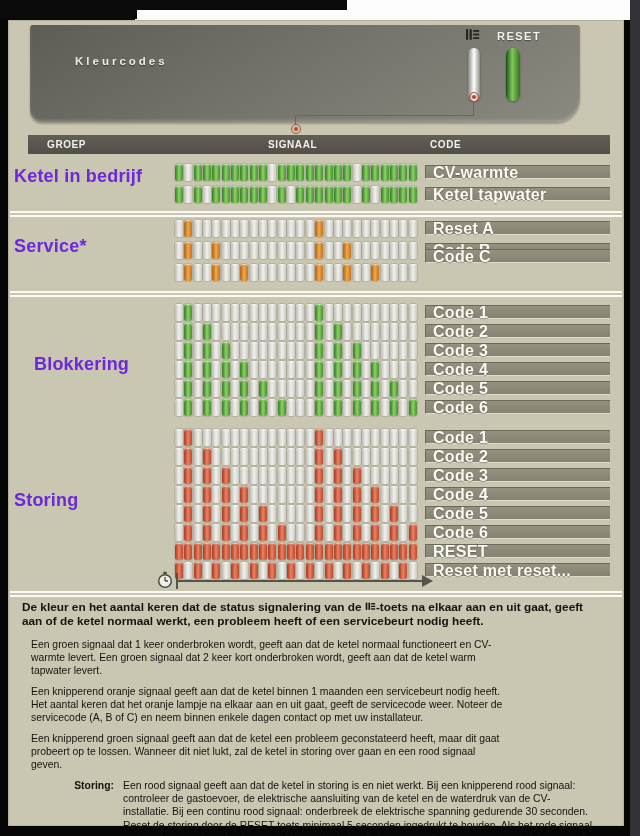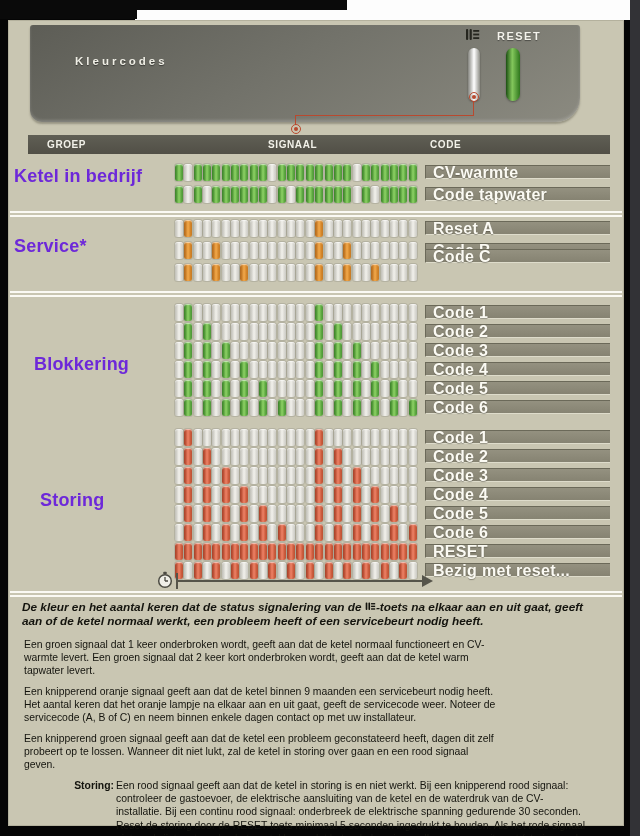--- a/index.html
+++ b/index.html
@@ -103,29 +103,29 @@
   .t-head{
     position:absolute;left:414px;top:555px;width:0;height:0;
     border-left:11px solid #55544a;border-top:6px solid transparent;border-bottom:6px solid transparent;
   }
   .t-tick{position:absolute;left:168px;top:553px;width:2px;height:16px;background:#55544a}
   .clock-icon{position:absolute;left:148px;top:551px;width:18px;height:18px}
 
   
   .legend{position:absolute;left:14px;top:580px;width:582px;color:#14140e}
   .intro{
-    font-weight:bold;font-style:italic;font-size:11.8px;line-height:1.22;
+    font-weight:bold;font-size:11.8px;line-height:1.22;
     margin-bottom:9px;
   }
   .intro svg{vertical-align:-1px}
   .entry{display:flex;margin-bottom:7px}
   .entry-label{
     width:92px;flex:none;text-align:right;font-weight:bold;font-size:10.4px;line-height:1.28;
   }
-  .entry-text{margin-left:2px;width:472px;font-size:10.4px;line-height:1.28}
+  .entry-text{margin-left:9px;width:472px;font-size:10.4px;line-height:1.28}
 </style>
 </head>
 <body>
 
 <div class="white-strip"></div>
 <div class="top-bar"></div>
 <div class="top-tab"></div>
 <div class="right-band"></div>
 
 <div class="page">
@@ -208,21 +208,21 @@
         <div class="led led-green"></div>
         <div class="led led-green"></div>
         <div class="led led-off"></div>
         <div class="led led-green"></div>
         <div class="led led-off"></div>
         <div class="led led-green"></div>
         <div class="led led-green"></div>
         <div class="led led-green"></div>
         <div class="led led-green"></div>
       </div>
-      <div class="code-bar" style="top: 167px;">Code tapwater</div>
+      <div class="code-bar" style="top: 167px;">Ketel tapwater</div>
       <div class="group-label" style="top: 216px;">Service*</div>
       <div class="strip" style="top: 200px;">
         <div class="led led-off"></div>
         <div class="led led-orange"></div>
         <div class="led led-off"></div>
         <div class="led led-off"></div>
         <div class="led led-off"></div>
         <div class="led led-off"></div>
         <div class="led led-off"></div>
         <div class="led led-off"></div>
@@ -472,21 +472,21 @@
         <div class="led led-off"></div>
         <div class="led led-green"></div>
         <div class="led led-off"></div>
         <div class="led led-green"></div>
         <div class="led led-off"></div>
         <div class="led led-green"></div>
         <div class="led led-off"></div>
         <div class="led led-green"></div>
       </div>
       <div class="code-bar" style="top: 380px;">Code 6</div>
-      <div class="group-label" style="top: 470px; margin-left: 26px;">Storing</div>
+      <div class="group-label" style="top: 470px;">Storing</div>
       <div class="strip" style="top: 409px;">
         <div class="led led-off"></div>
         <div class="led led-red"></div>
         <div class="led led-off"></div>
         <div class="led led-off"></div>
         <div class="led led-off"></div>
         <div class="led led-off"></div>
         <div class="led led-off"></div>
         <div class="led led-off"></div>
         <div class="led led-off"></div>
@@ -704,21 +704,21 @@
         <div class="led led-off"></div>
         <div class="led led-red"></div>
         <div class="led led-off"></div>
         <div class="led led-red"></div>
         <div class="led led-off"></div>
         <div class="led led-red"></div>
         <div class="led led-off"></div>
         <div class="led led-red"></div>
         <div class="led led-off"></div>
       </div>
-      <div class="code-bar" style="top: 543px;">Bezig met reset...</div>
+      <div class="code-bar" style="top: 543px;">Reset met reset...</div>
     </div>
 
   <div class="sep" style="top:191px"></div>
   <div class="sep" style="top:195px"></div>
   <div class="sep" style="top:271px"></div>
   <div class="sep" style="top:275px"></div>
   <div class="sep" style="top:571px"></div>
   <div class="sep" style="top:575px"></div>
 
   <svg class="clock-icon" viewBox="0 0 18 18">
@@ -739,24 +739,24 @@
         <rect x="8.8" y="3" width="6" height="2" fill="#14140e"></rect>
         <rect x="8.8" y="6.8" width="6" height="2" fill="#14140e"></rect>
         <rect x="8.8" y="10.6" width="6" height="2" fill="#14140e"></rect>
       </svg><span>-toets na elkaar aan en uit gaat, geeft aan of de ketel normaal werkt, een probleem heeft of een servicebeurt nodig heeft.</span>
     </div>
     <div id="legend-entries">
         <div class="entry">
           <div class="entry-text">Een groen signaal dat 1 keer onderbroken wordt, geeft aan dat de ketel normaal functioneert en CV-warmte levert. Een groen signaal dat 2 keer kort onderbroken wordt, geeft aan dat de ketel warm tapwater levert.</div>
         </div>
         <div class="entry">
-          <div class="entry-text">Een knipperend oranje signaal geeft aan dat de ketel binnen 9 maanden een servicebeurt nodig heeft. Het aantal keren dat het oranje lampje na elkaar aan en uit gaat, geeft de servicecode weer. Noteer de servicecode (A, B of C) en neem binnen enkele dagen contact op met uw installateur.</div>
+          <div class="entry-text">Een knipperend oranje signaal geeft aan dat de ketel binnen 1 maanden een servicebeurt nodig heeft. Het aantal keren dat het oranje lampje na elkaar aan en uit gaat, geeft de servicecode weer. Noteer de servicecode (A, B of C) en neem binnen enkele dagen contact op met uw installateur.</div>
         </div>
         <div class="entry">
-          <div class="entry-text">Een knipperend groen signaal geeft aan dat de ketel een probleem geconstateerd heeft, dagen dit zelf probeert op te lossen. Wanneer dit niet lukt, zal de ketel in storing over gaan en een rood signaal geven.</div>
+          <div class="entry-text">Een knipperend groen signaal geeft aan dat de ketel een probleem geconstateerd heeft, maar dit gaat probeert op te lossen. Wanneer dit niet lukt, zal de ketel in storing over gaan en een rood signaal geven.</div>
         </div>
         <div class="entry">
           <div class="entry-label">Storing:</div>
           <div class="entry-text">Een rood signaal geeft aan dat de ketel in storing is en niet werkt. Bij een knipperend rood signaal: controleer de gastoevoer, de elektrische aansluiting van de ketel en de waterdruk van de CV-installatie. Bij een continu rood signaal: onderbreek de elektrische spanning gedurende 30 seconden. Reset de storing door de RESET-toets minimaal 5 seconden ingedrukt te houden. Als het rode signaal niet verdwijnt, noteer dan het aantal keren dat het rode lampje na elkaar aan en uit gaat (storingscode 1, 2, 3, 4, 5 of 6) en neem direct contact op met uw installateur.</div>
         </div>
       </div>
   </div>
 
 </div>
 

